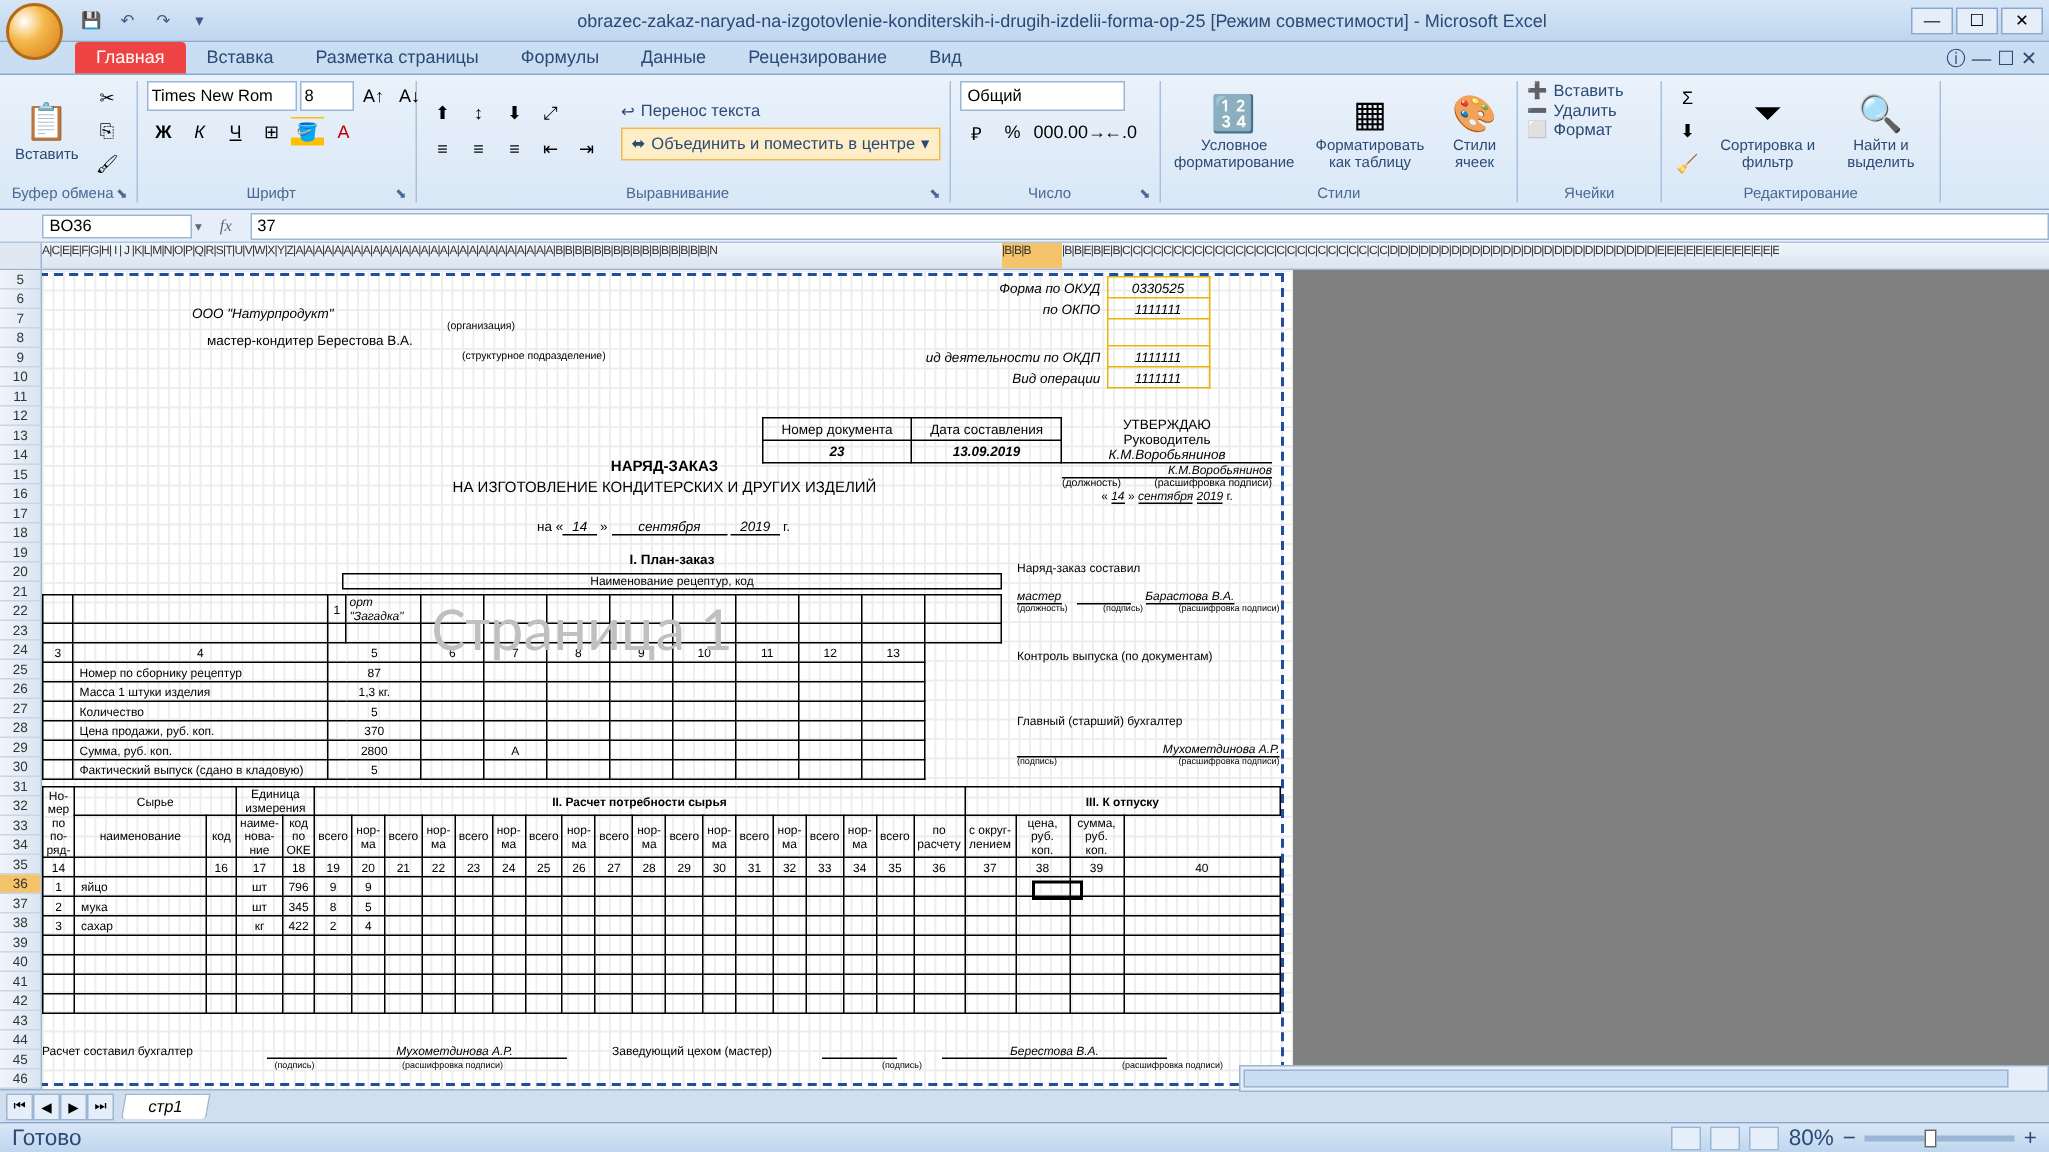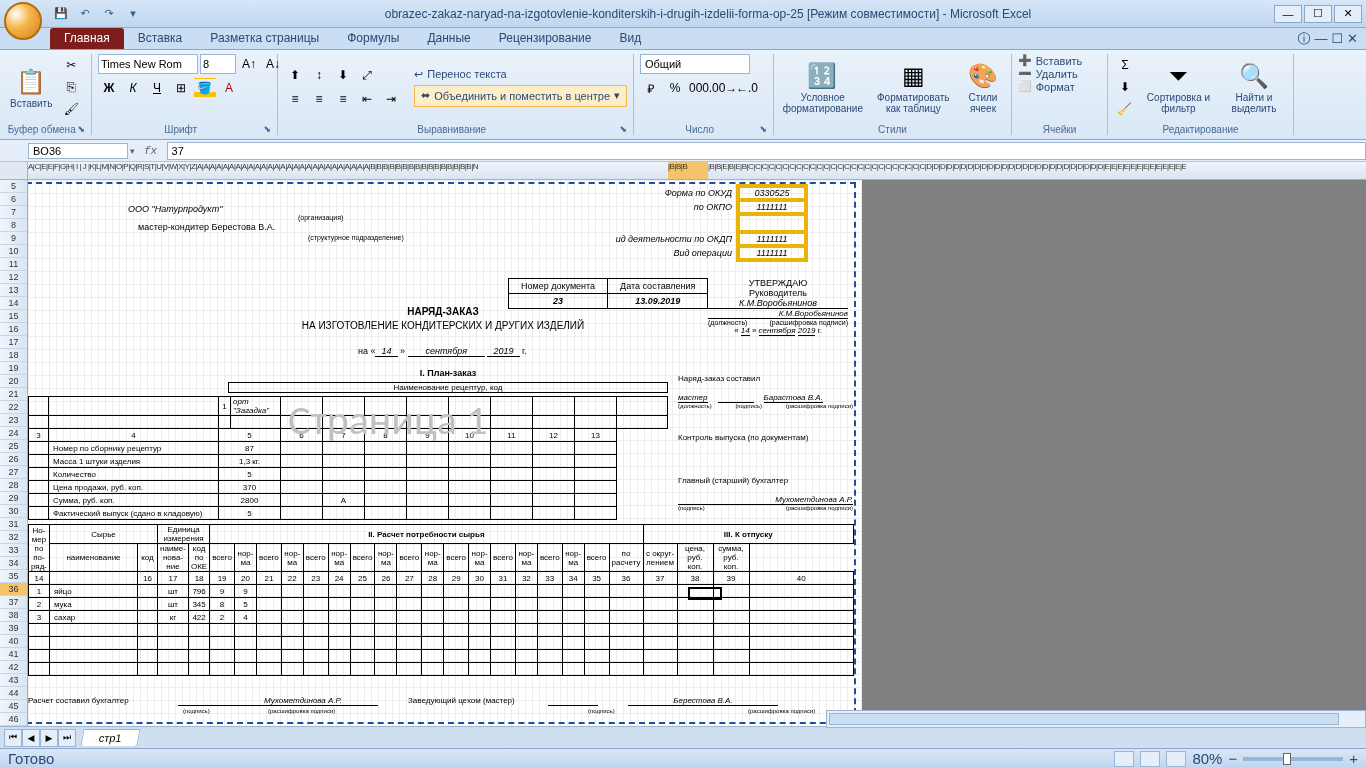--- a/index.html
+++ b/index.html
@@ -10,21 +10,21 @@
 .office-btn { width: 38px; height: 38px; position: absolute; top: 2px; left: 4px; border-radius: 50%; background: radial-gradient(circle at 30% 30%, #fff, #f5b84a 40%, #d67b1a); border: 2px solid #b36b12; z-index: 100; }
 .qat { margin-left: 48px; display: flex; gap: 6px; align-items: center; }
 .qat-btn { width: 18px; height: 18px; display: flex; align-items: center; justify-content: center; font-size: 11px; color: #3b5a85; }
 .title-text { flex: 1; text-align: center; font-size: 12px; color: #2b4a75; }
 .win-controls { display: flex; gap: 2px; }
 .win-btn { width: 28px; height: 18px; border: 1px solid #8ba8cc; background: #e6eff9; display: flex; align-items: center; justify-content: center; font-size: 11px; }
 
 
 .ribbon-tabs { height: 22px; background: #c9ddf3; display: flex; padding-left: 50px; border-bottom: 1px solid #8ba8cc; }
 .ribbon-tab { padding: 3px 14px; font-size: 12px; color: #2b4a75; cursor: pointer; }
-.ribbon-tab.home { background: #7f1d1d; color: #fff; border-radius: 3px 3px 0 0; }
+.ribbon-tab.home { background: #ef4444; color: #fff; border-radius: 3px 3px 0 0; }
 .ribbon-help { margin-left: auto; display: flex; gap: 4px; padding-right: 8px; align-items: center; }
 .ribbon-help span { color: #2b4a75; font-size: 13px; }
 
 
 .ribbon { height: 90px; background: linear-gradient(#eaf2fb, #d9e7f6); border-bottom: 1px solid #8ba8cc; display: flex; padding: 4px 0; }
 .ribbon-group { border-right: 1px solid #a8c2de; padding: 0 6px; display: flex; flex-direction: column; justify-content: space-between; }
 .ribbon-group-label { font-size: 10px; color: #4a6a95; text-align: center; padding-top: 2px; border-top: 0; }
 .group-content { display: flex; align-items: center; gap: 4px; height: 66px; }
 .big-btn { display: flex; flex-direction: column; align-items: center; padding: 2px 4px; min-width: 44px; }
 .big-btn .icon { font-size: 24px; height: 32px; display: flex; align-items: center; }
@@ -37,42 +37,42 @@
 .btn-row { display: flex; gap: 2px; }
 .tool-btn { width: 22px; height: 20px; border: 1px solid transparent; display: flex; align-items: center; justify-content: center; font-size: 12px; }
 .merge-btn { height: 22px; border: 1px solid #f5b84a; background: #fdeec8; display: flex; align-items: center; gap: 4px; padding: 0 6px; font-size: 11px; color: #2b4a75; }
 .num-combo { border: 1px solid #9bb6d4; background: #fff; font-size: 11px; padding: 1px 4px; width: 110px; height: 20px; }
 .launcher { font-size: 9px; color: #4a6a95; float: right; }
 
 
 .formula-bar { height: 22px; background: #e6eff9; display: flex; align-items: center; border-bottom: 1px solid #b0c7e0; }
 .name-box { width: 100px; border: 1px solid #9bb6d4; background: #fff; font-size: 11px; padding: 1px 4px; margin-left: 28px; }
 .fx-btns { display: flex; gap: 2px; margin: 0 6px; align-items: center; }
-.fx-btn { width: 20px; height: 18px; display: flex; align-items: center; justify-content: center; font-size: 11px; color: #666; font-style: italic; font-family: Liberation Mono, monospace; }
+.fx-btn { width: 20px; height: 18px; display: flex; align-items: center; justify-content: center; font-size: 11px; color: #666; font-style: italic; font-family: Liberation Serif, serif; }
 .formula-input { flex: 1; border: 1px solid #9bb6d4; background: #fff; font-size: 11px; padding: 1px 4px; height: 18px; }
 
 
 .col-headers { height: 18px; background: linear-gradient(#f0f5fb, #d9e5f2); border-bottom: 1px solid #9cb4d0; display: flex; font-size: 10px; color: #333; }
 .rowcol-corner { width: 28px; border-right: 1px solid #9cb4d0; background: #e0e9f3; }
 
 
 .grid-area { position: absolute; top: 180px; left: 0; right: 0; bottom: 42px; display: flex; }
 .row-headers { width: 28px; background: linear-gradient(90deg, #f0f5fb, #d9e5f2); border-right: 1px solid #9cb4d0; }
 .row-h { height: 13px; border-bottom: 1px solid #c8d5e4; font-size: 9px; color: #333; text-align: center; line-height: 13px; }
 .row-h.active { background: #f5c36a; }
 .grid-content { flex: 1; position: relative; background: #fff; overflow: hidden; }
 .grid-lines { position: absolute; inset: 0; background-image: linear-gradient(#d4d4d4 1px, transparent 1px), linear-gradient(90deg, #d4d4d4 1px, transparent 1px); background-size: 7px 13px; opacity: 0.4; }
 .gray-area { position: absolute; top: 0; left: 834px; right: 0; bottom: 0; background: #808080; }
 
 
 .doc { position: absolute; top: 4px; left: 0; width: 830px; font-family: 'Times New Roman', serif; font-size: 9px; color: #000; }
 .head-codes { position: absolute; right: 10px; top: 0; width: 250px; }
 .head-codes table { border-collapse: collapse; }
 .head-codes td { padding: 0 4px; font-size: 9px; height: 14px; }
-.head-codes .code-val { border: 4px solid #eab308; width: 68px; text-align: center; font-style: italic; }
+.head-codes .code-val { border: 1px solid #eab308; width: 68px; text-align: center; font-style: italic; }
 .head-codes .code-lbl { text-align: right; width: 140px; font-style: italic; }
 .org-text { position: absolute; left: 100px; top: 20px; font-style: italic; }
 .org-note { font-size: 7px; text-align: center; position: absolute; }
 .master-text { position: absolute; left: 110px; top: 38px; }
 .doc-title { position: absolute; top: 122px; left: 0; right: 0; text-align: center; font-weight: bold; font-size: 10px; }
 .doc-subtitle { position: absolute; top: 136px; left: 0; right: 0; text-align: center; font-weight: normal; font-size: 10px; }
 .doc-date { position: absolute; top: 162px; left: 330px; font-size: 9px; }
 .doc-date .u { border-bottom: 1px solid #000; padding: 0 6px; font-style: italic; }
 .numdate-box { position: absolute; top: 94px; left: 480px; border-collapse: collapse; }
 .numdate-box td { border: 1px solid #000; padding: 2px 12px; font-size: 9px; text-align: center; }

